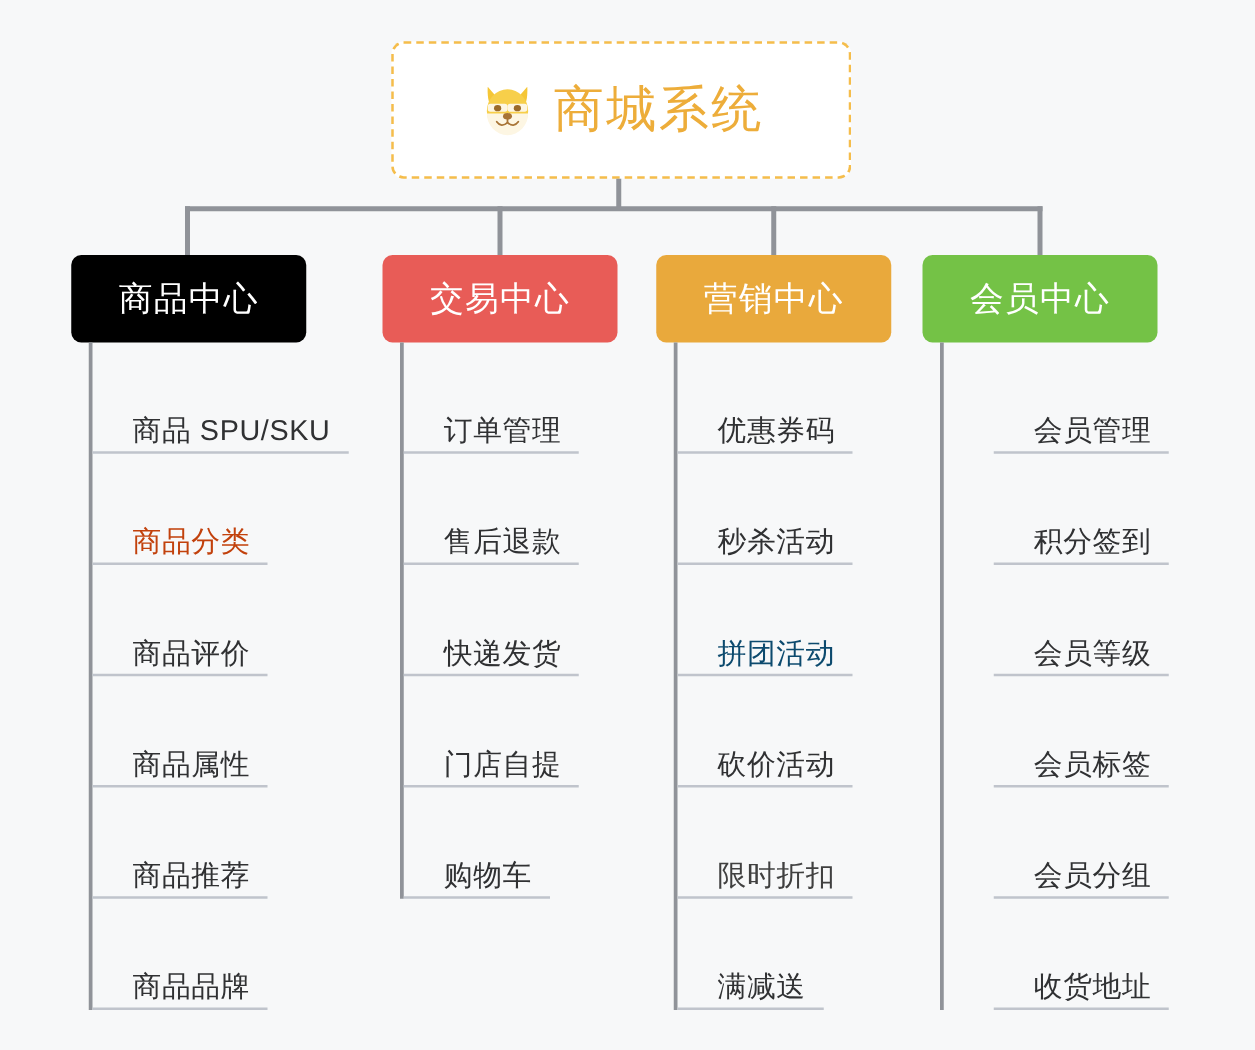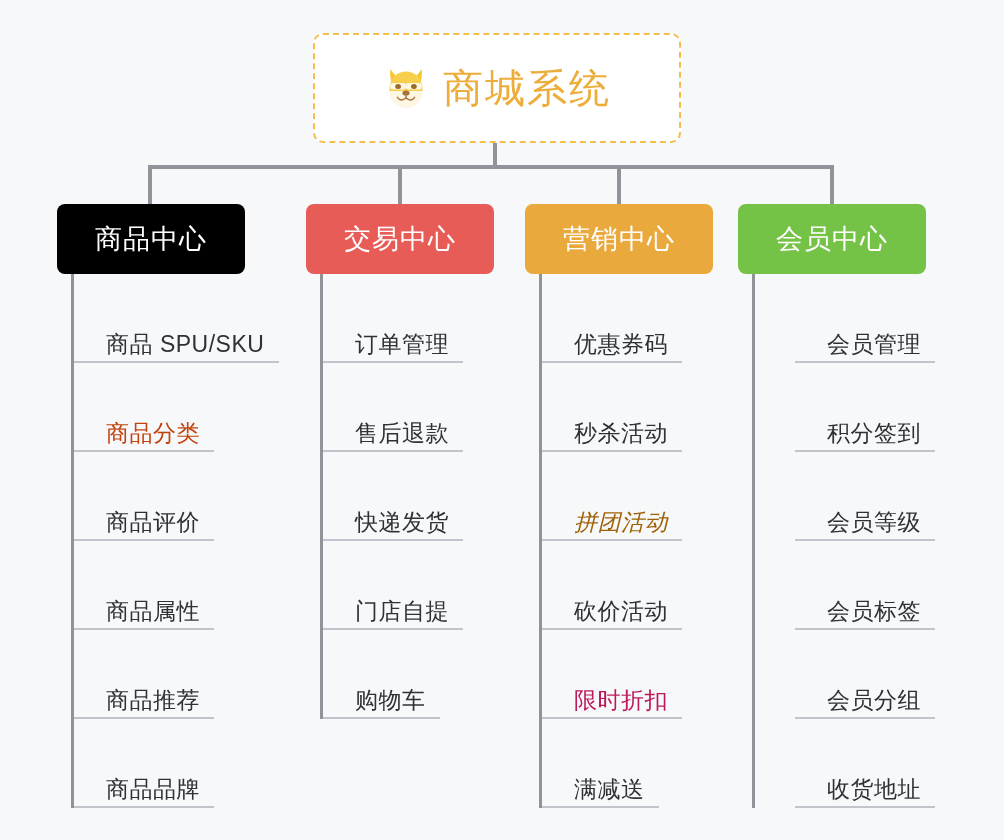--- a/index.html
+++ b/index.html
@@ -223,27 +223,27 @@
       <span>营销中心</span>
     </div>
     <div class="leaf-list" style="border-left-color: rgb(144, 147, 153);">
       <div class="leaf-item fit" style="--w: 108px;">
           <span class="leaf-label" style="color: rgb(48, 49, 51);">优惠券码</span>
         </div>
       <div class="leaf-item fit" style="--w: 108px;">
           <span class="leaf-label" style="color: rgb(48, 49, 51);">秒杀活动</span>
         </div>
       <div class="leaf-item fit" style="--w: 108px;">
-          <span class="leaf-label" style="color: #a16207; font-style: italic;">拼团活动</span>
+          <span class="leaf-label" style="color: #0c4a6e;">拼团活动</span>
         </div>
       <div class="leaf-item fit" style="--w: 108px;">
           <span class="leaf-label" style="color: rgb(48, 49, 51);">砍价活动</span>
         </div>
       <div class="leaf-item fit" style="--w: 108px;">
-          <span class="leaf-label" style="color: #be185d;">限时折扣</span>
+          <span class="leaf-label" style="color: #404040;">限时折扣</span>
         </div>
       <div class="leaf-item fit" style="--w: 85px;">
           <span class="leaf-label" style="color: rgb(48, 49, 51);">满减送</span>
         </div>
     </div>
   </div>
 
   <div class="branch branch-4">
     <div class="branch-head" style="background: rgb(116, 194, 70);">
       <span>会员中心</span>

